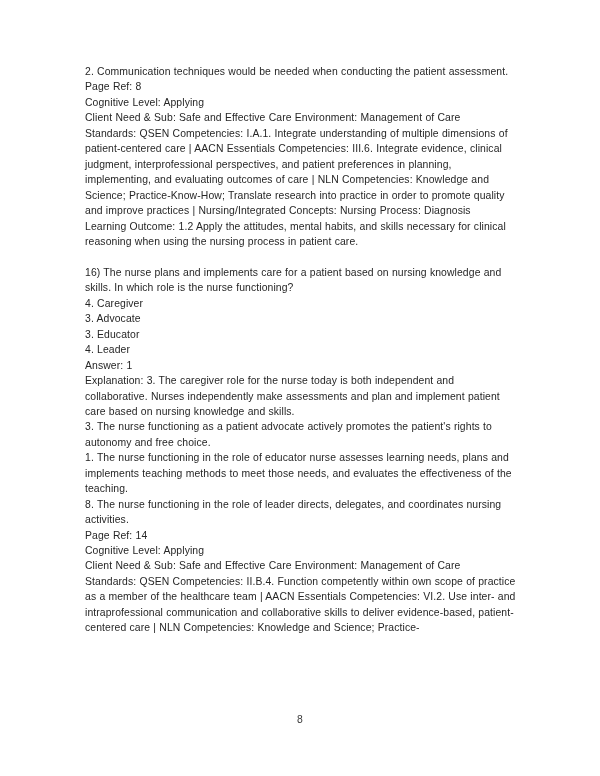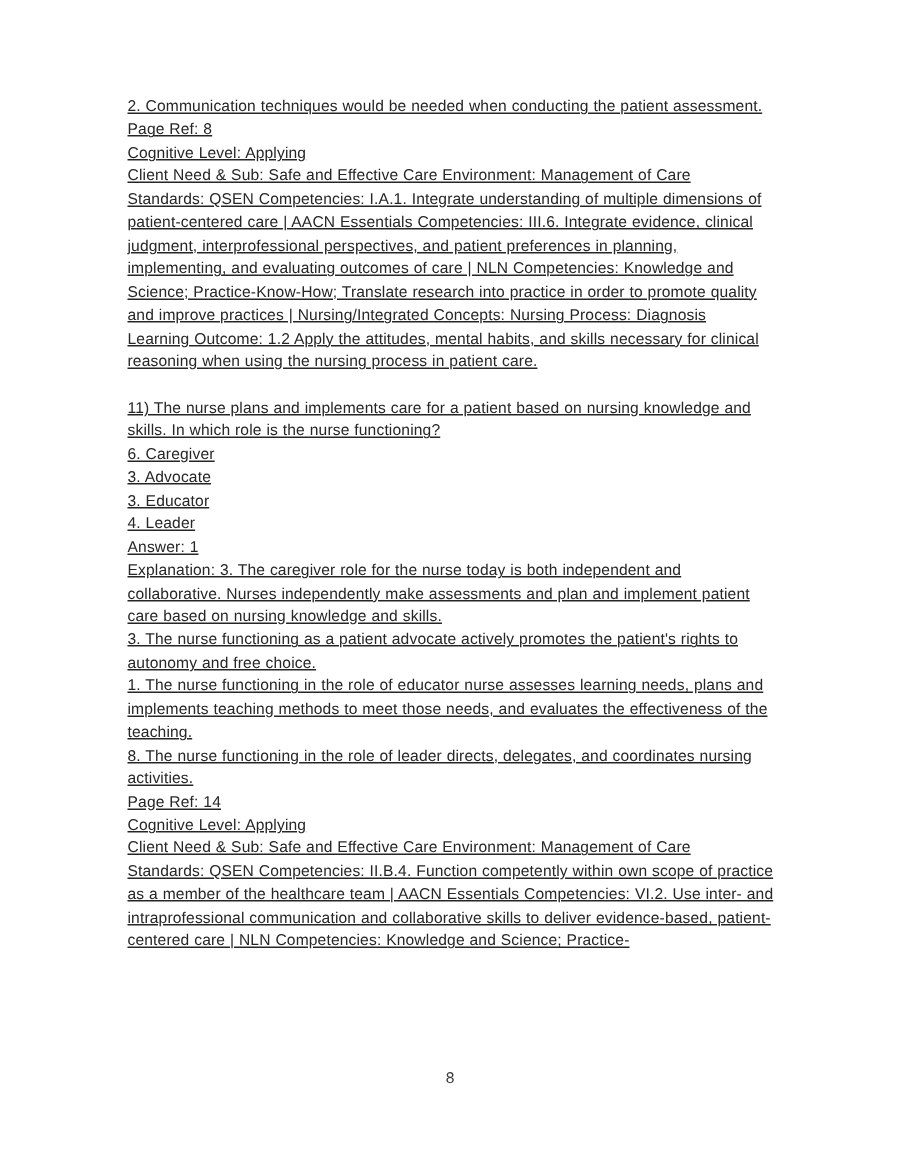--- a/index.html
+++ b/index.html
@@ -28,21 +28,20 @@
     width: 432px;
   }
   .para {
     font-size: 10.4px;
     line-height: 15.45px;
     text-align: left;
     margin: 0;
     letter-spacing: 0.01em;
     word-spacing: 0.02em;
     color: #262626;
-    text-decoration: underline;
   }
   .gap {
     height: 15.45px;
   }
   .footer {
     position: absolute;
     left: 0;
     top: 712px;
     width: 600px;
     text-align: center;
@@ -60,22 +59,22 @@
 
     <p class="para">2. Communication techniques would be needed when conducting the patient assessment.</p>
     <p class="para">Page Ref: 8</p>
     <p class="para">Cognitive Level:  Applying</p>
     <p class="para">Client Need &amp; Sub:  Safe and Effective Care Environment: Management of Care</p>
     <p class="para">Standards:  QSEN Competencies: I.A.1. Integrate understanding of multiple dimensions of patient-centered care | AACN Essentials Competencies: III.6. Integrate evidence, clinical judgment, interprofessional perspectives, and patient preferences in planning, implementing, and evaluating outcomes of care | NLN Competencies: Knowledge and Science; Practice-Know-How; Translate research into practice in order to promote quality and improve practices | Nursing/Integrated Concepts: Nursing Process: Diagnosis</p>
     <p class="para">Learning Outcome:  1.2 Apply the attitudes, mental habits, and skills necessary for clinical reasoning when using the nursing process in patient care.</p>
 
     <div class="gap"></div>
 
-    <p class="para">11) The nurse plans and implements care for a patient based on nursing knowledge and skills. In which role is the nurse functioning?</p>
-    <p class="para">6. Caregiver</p>
+    <p class="para">16) The nurse plans and implements care for a patient based on nursing knowledge and skills. In which role is the nurse functioning?</p>
+    <p class="para">4. Caregiver</p>
     <p class="para">3. Advocate</p>
     <p class="para">3. Educator</p>
     <p class="para">4. Leader</p>
     <p class="para">Answer:  1</p>
     <p class="para">Explanation:  3. The caregiver role for the nurse today is both independent and collaborative. Nurses independently make assessments and plan and implement patient care based on nursing knowledge and skills.</p>
     <p class="para">3. The nurse functioning as a patient advocate actively promotes the patient's rights to autonomy and free choice.</p>
     <p class="para">1. The nurse functioning in the role of educator nurse assesses learning needs, plans and implements teaching methods to meet those needs, and evaluates the effectiveness of the teaching.</p>
     <p class="para">8. The nurse functioning in the role of leader directs, delegates, and coordinates nursing activities.</p>
     <p class="para">Page Ref: 14</p>
     <p class="para">Cognitive Level:  Applying</p>

